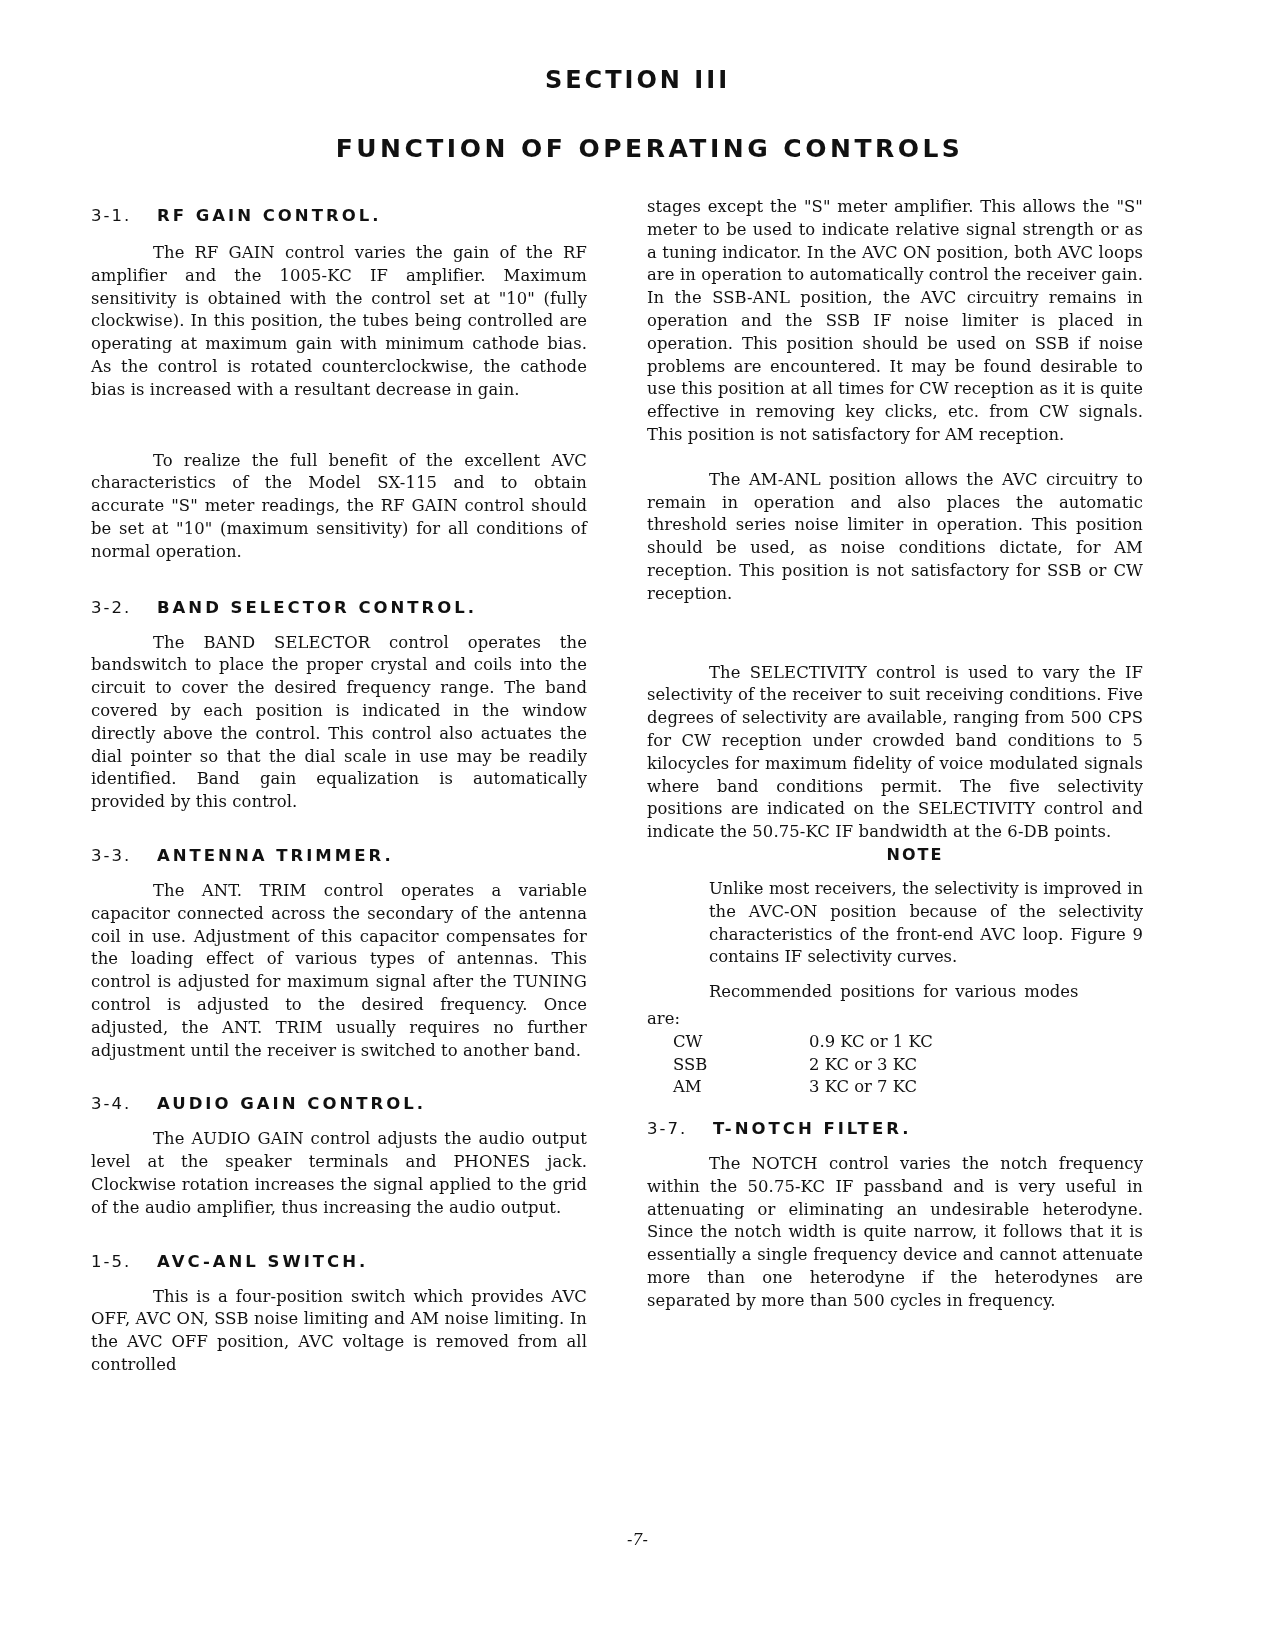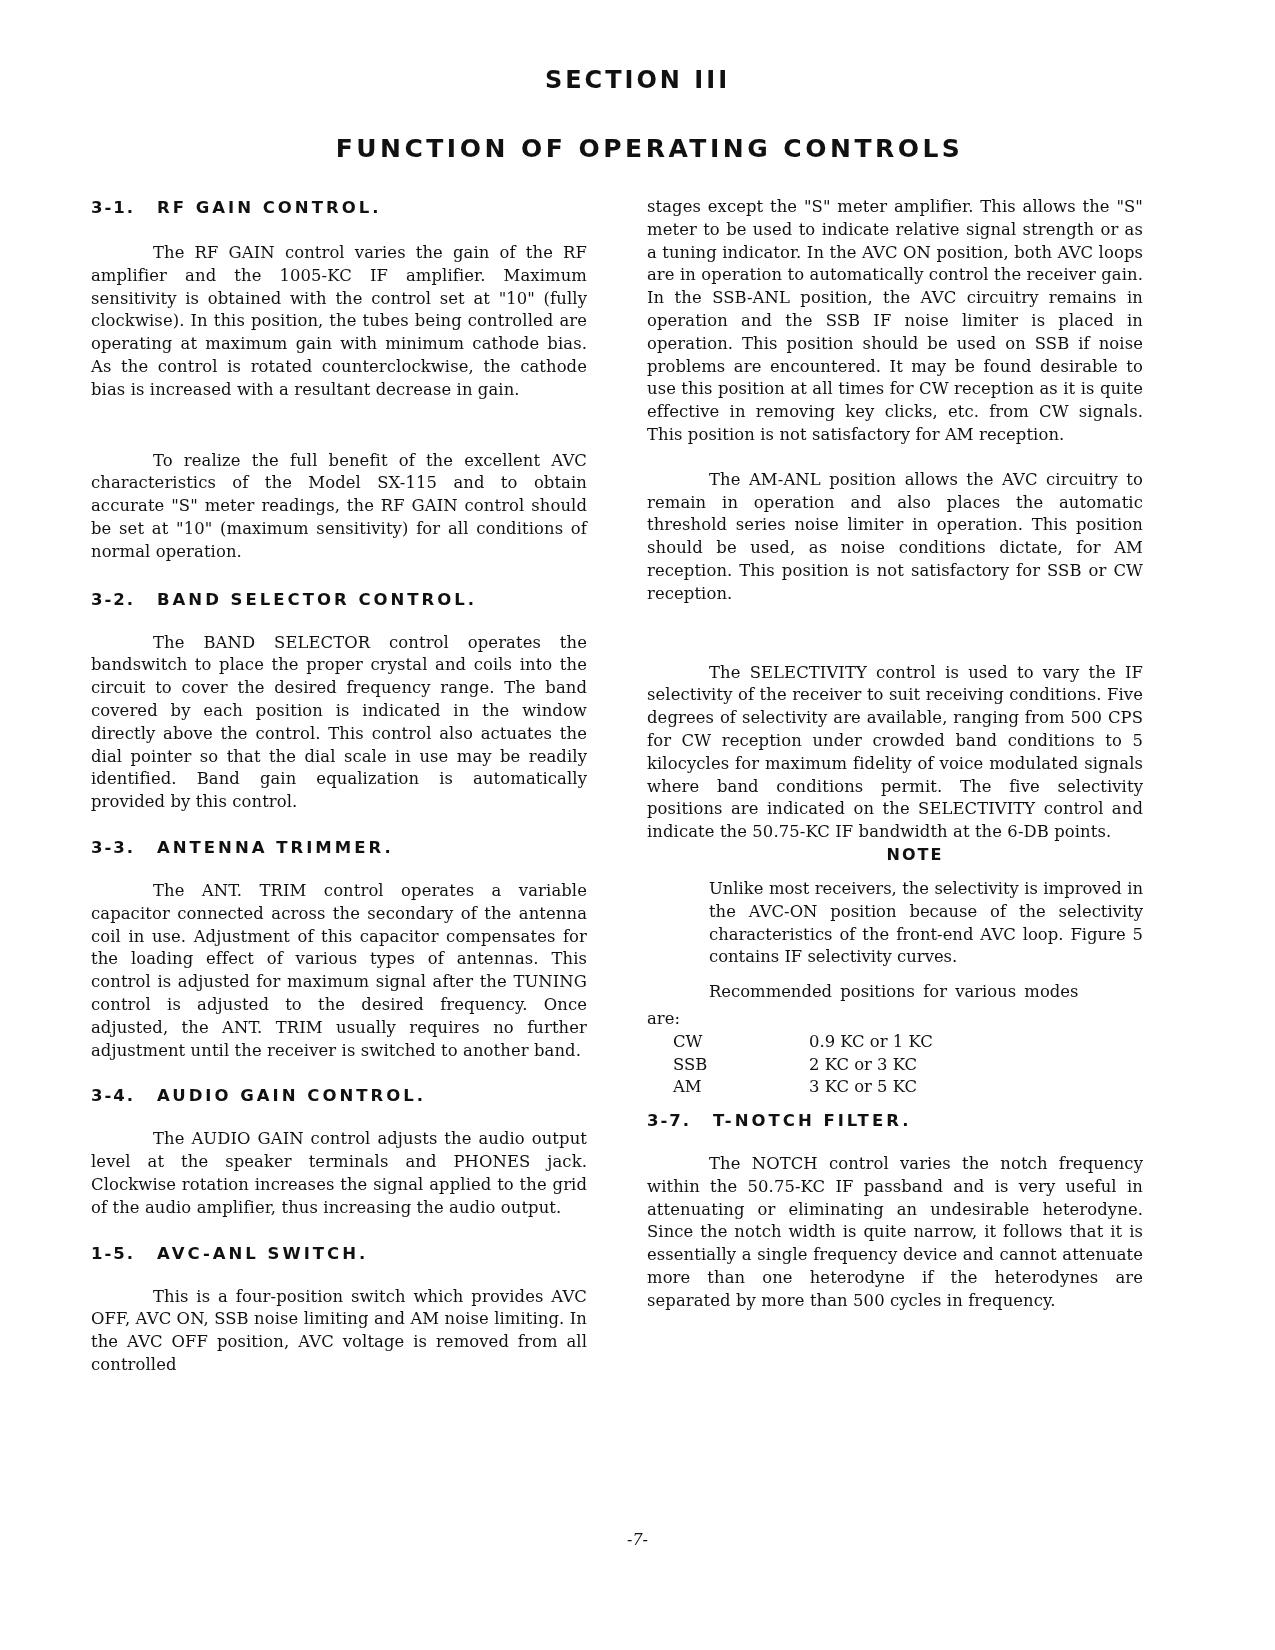--- a/index.html
+++ b/index.html
@@ -11,21 +11,21 @@
     }
     #sec-num { top: 66px; }
     #sec-title { top: 134px; font-size: 25px; letter-spacing: 3.5px; padding-left: 12px; }
     .col { position: absolute; top: 196px; width: 496px; }
     #col-left { left: 91px; }
     #col-right { left: 647px; }
     .h {
       font-family: "DejaVu Sans", sans-serif; font-weight: bold; font-size: 16.5px;
       letter-spacing: 3px; margin: 0; height: 24px; line-height: 24px;
     }
-    .h .num { display: inline-block; width: 66px; letter-spacing: 2px; font-weight: bold; }
+    .h .num { display: inline-block; width: 66px; letter-spacing: 2px; font-weight: normal; margin-top: 8px; }
     p.body {
       font-family: "DejaVu Serif", serif; font-size: 16.4px; line-height: 22.8px;
       margin: 0; text-align: justify; text-indent: 62px; letter-spacing: 0.1px;
     }
     p.noindent { text-indent: 0; }
     .note-head {
       font-family: "DejaVu Sans", sans-serif; font-weight: bold; font-size: 16px;
       letter-spacing: 2px; text-align: center; margin: 0; height: 22px; line-height: 22px;
       padding-left: 40px;
     }
@@ -101,37 +101,37 @@
   <p class="body noindent">stages except the "S" meter amplifier. This allows the "S" meter to be used to indicate relative signal strength or as a tuning indicator. In the AVC ON position, both AVC loops are in operation to automatically control the receiver gain. In the SSB-ANL position, the AVC circuitry remains in operation and the SSB IF noise limiter is placed in operation. This position should be used on SSB if noise problems are encountered. It may be found desirable to use this position at all times for CW reception as it is quite effective in removing key clicks, etc. from CW signals. This position is not satisfactory for AM reception.</p>
   <div style="height:22px"></div>
   <p class="body">The AM-ANL position allows the AVC circuitry to remain in operation and also places the automatic threshold series noise limiter in operation. This position should be used, as noise conditions dictate, for AM reception. This position is not satisfactory for SSB or CW reception.</p>
 
   <div style="height:36px"></div>
   <div>
     <div style="height:20px"></div>
     <p class="body">The SELECTIVITY control is used to vary the IF selectivity of the receiver to suit receiving conditions. Five degrees of selectivity are available, ranging from 500 CPS for CW reception under crowded band conditions to 5 kilocycles for maximum fidelity of voice modulated signals where band conditions permit. The five selectivity positions are indicated on the SELECTIVITY control and indicate the 50.75-KC IF bandwidth at the 6-DB points.</p>
     <div class="note-head">NOTE</div>
     <div style="height:12px"></div>
-    <p class="note-body">Unlike most receivers, the selectivity is improved in the AVC-ON position because of the selectivity characteristics of the front-end AVC loop. Figure 5 contains IF selectivity curves.</p>
+    <p class="note-body">Unlike most receivers, the selectivity is improved in the AVC-ON position because of the selectivity characteristics of the front-end AVC loop. Figure 9 contains IF selectivity curves.</p>
     <div style="height:12px"></div>
     <p class="note-body" style="text-align:left; word-spacing:3px;">Recommended positions for various modes</p>
     <p class="body noindent" style="margin-top:4px;">are:</p>
     <table class="modes">
       <tbody>
           <tr>
         <td class="mode">CW</td>
         <td>0.9 KC or 1 KC</td>
       </tr>
       <tr>
         <td class="mode">SSB</td>
         <td>2 KC or 3 KC</td>
       </tr>
       <tr>
         <td class="mode">AM</td>
-        <td>3 KC or 5 KC</td>
+        <td>3 KC or 7 KC</td>
       </tr>
     </tbody>
       </table>
   </div>
 
   <div style="height:10px"></div>
   <div>
     <h2 class="h">
       <span class="num">3-7.</span><span>T-NOTCH FILTER.</span>
     </h2>

